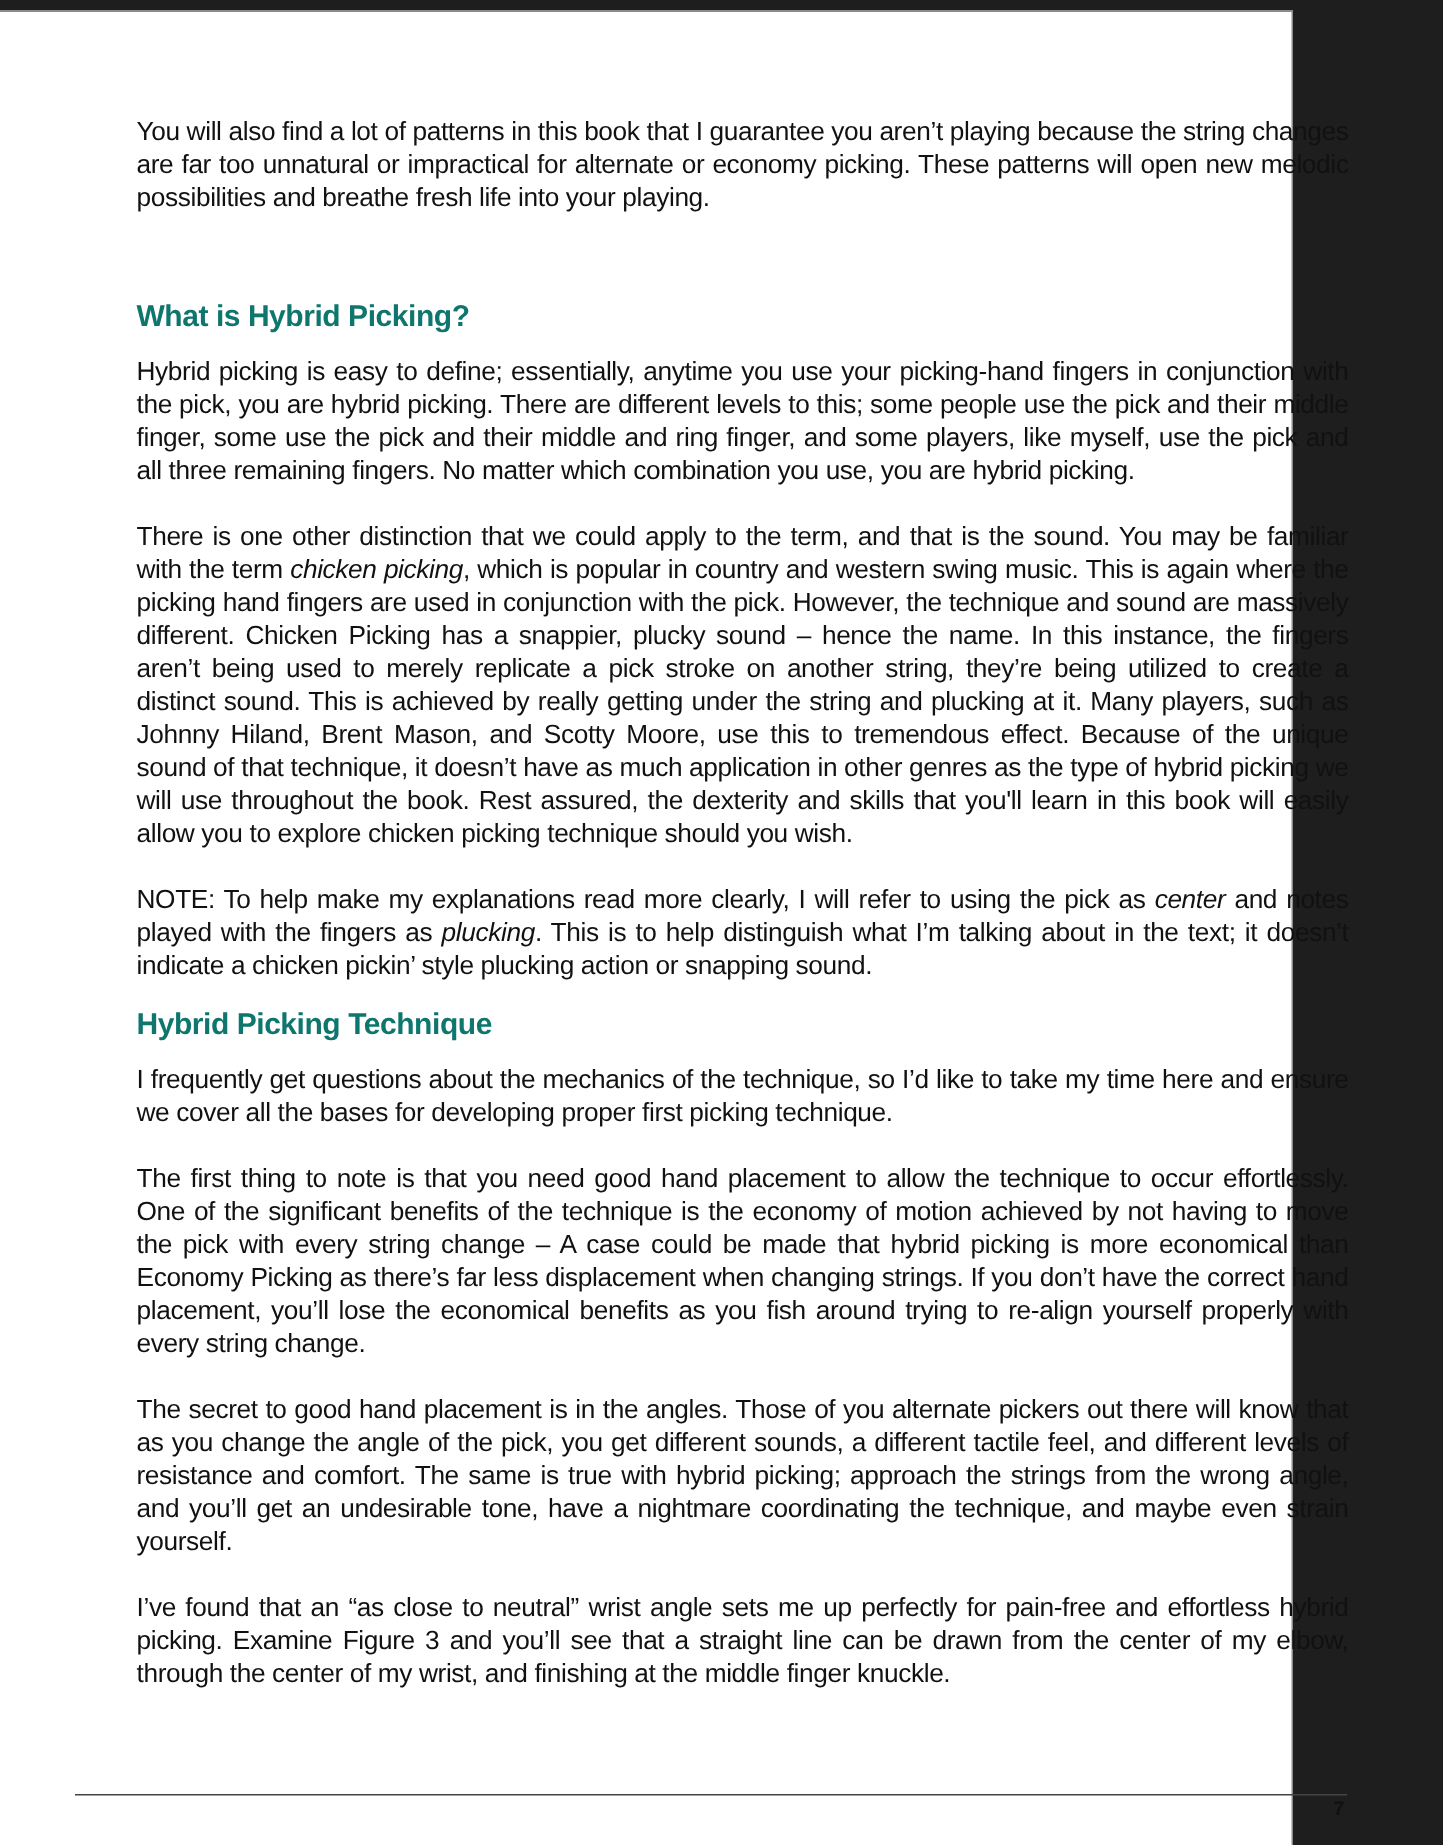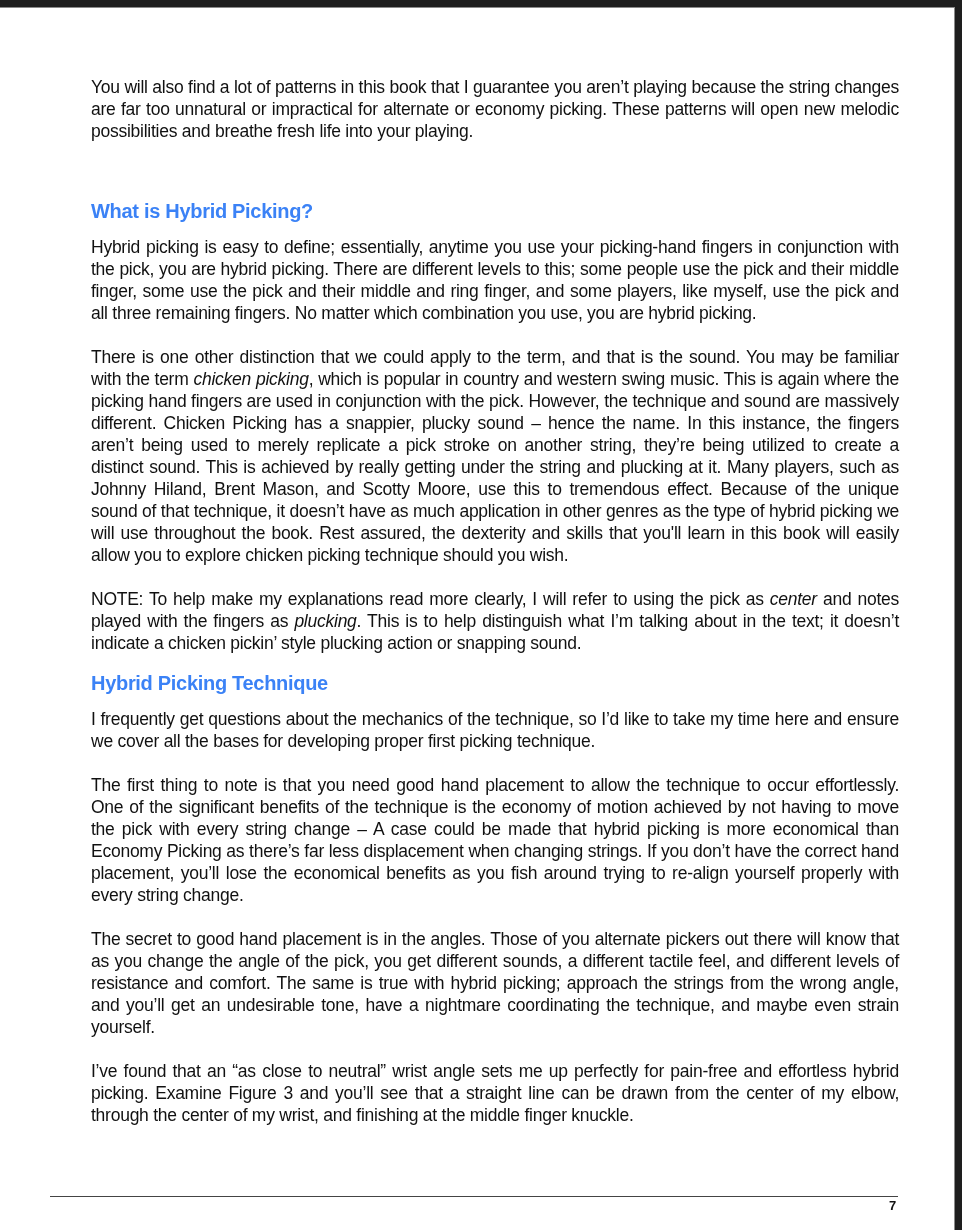--- a/index.html
+++ b/index.html
@@ -11,21 +11,21 @@
       height: 1230px;
       background: #1e1e1e;
       position: relative;
       overflow: hidden;
       font-family: "Liberation Sans", sans-serif;
     }
     .page {
       position: absolute;
       left: 0;
       top: 7px;
-      width: 955px;
+      width: 862px;
       height: 1223px;
       background: #ffffff;
       border-top: 1px solid #8a8a8a;
       border-right: 1px solid #8a8a8a;
       box-sizing: border-box;
     }
     .content {
       position: absolute;
       left: 91px;
       top: 68px;
@@ -38,21 +38,21 @@
       line-height: 22px;
       text-align: justify;
       letter-spacing: -0.25px;
     }
     h2 {
       margin: 0;
       font-size: 20px;
       line-height: 26px;
       font-weight: bold;
       letter-spacing: -0.3px;
-      color: #3b82f6;
+      color: #0f766e;
     }
     .gap-lg { height: 56px; }
     .gap-h { height: 12px; }
     .gap-p { height: 22px; }
     .gap-sm { height: 16px; }
     em { font-style: italic; }
     strong { font-weight: normal; }
     .rule {
       position: absolute;
       left: 50px;

